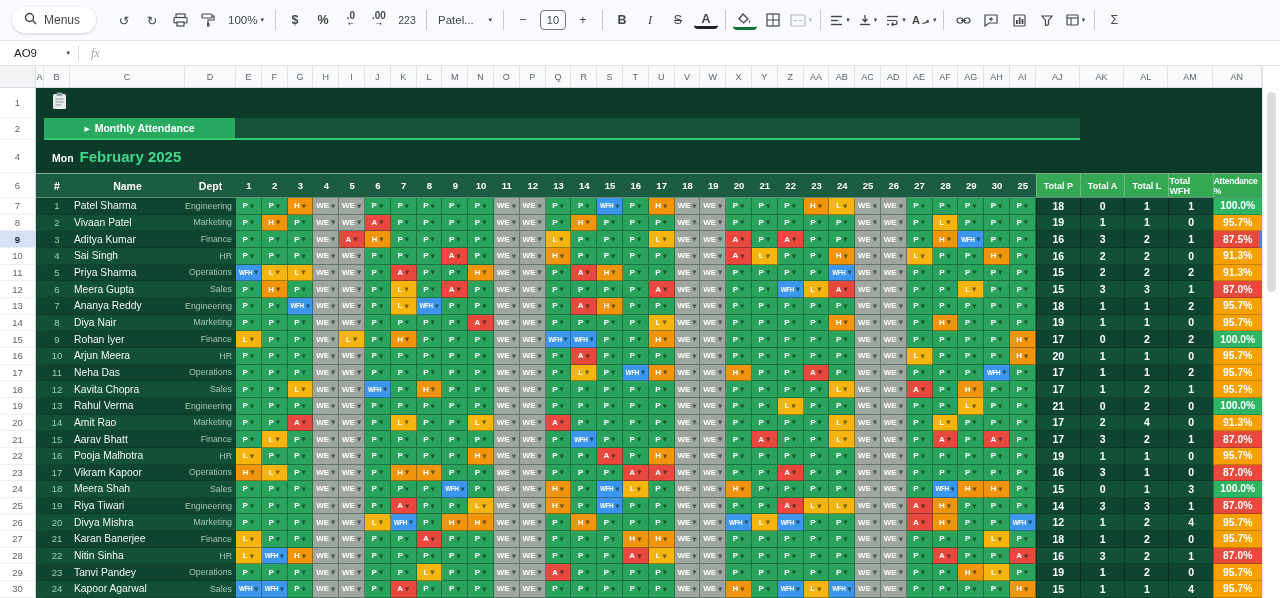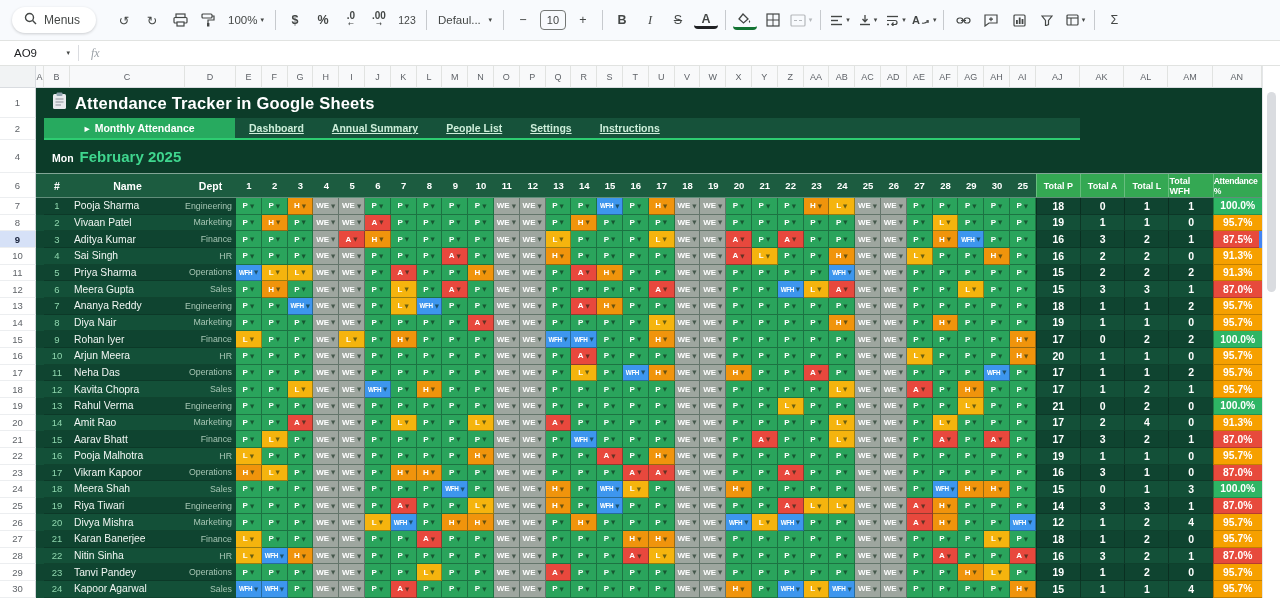--- a/index.html
+++ b/index.html
@@ -140,24 +140,24 @@
     <div class="tb txt">$</div>
     <div class="tb txt">%</div>
     <div class="tb dec-ctl">
       <span>.0</span>
         <span class="sub">←</span>
     </div>
     <div class="tb dec-ctl">
       <span>.00</span>
         <span class="sub">→</span>
     </div>
-    <div class="tb" style="font-size:10.5px;">123</div>
+    <div class="tb" style="font-size:10.5px;">223</div>
     <div class="divider"></div>
     <div class="tb font-ctl">
-      <span>Defaul...</span>
+      <span>Patel...</span>
         <span class="caret">▾</span>
     </div>
     <div class="divider"></div>
     <div class="tb">−</div>
     <div class="size-box">10</div>
     <div class="tb">+</div>
     <div class="divider"></div>
     <div class="tb txt">B</div>
     <div class="tb" style="font-style:italic;font-family:'Liberation Serif','DejaVu Serif',serif;">I</div>
     <div class="tb" style="text-decoration:line-through;">S</div>
@@ -317,41 +317,33 @@
         <div class="title-wrap">
           <span>
             <svg width="15" height="18" viewBox="0 0 15 18">
                 <rect x="1" y="2" width="13" height="15" rx="1.5" fill="#e8eaed"></rect>
                 <rect x="4.5" y="0.5" width="6" height="3.5" rx="1" fill="#90a4ae"></rect>
                 <line x1="3.5" y1="7" x2="11.5" y2="7" stroke="#9aa0a6" stroke-width="1.2"></line>
                 <line x1="3.5" y1="10" x2="11.5" y2="10" stroke="#9aa0a6" stroke-width="1.2"></line>
                 <line x1="3.5" y1="13" x2="9" y2="13" stroke="#9aa0a6" stroke-width="1.2"></line>
               </svg>
           </span>
-          <span class="sheet-title">Attendance Tracker in Google Sheets</span>
         </div>
       </div>
     </div>
 
     <div class="band h-tabs">
       <div class="gutter">2</div>
       <div class="band-body h-tabs">
         <div class="colA"></div>
         <div class="tabstrip">
           <div class="tab-active">
             <span>▸</span>
             <span>Monthly Attendance</span>
           </div>
-          <div class="tab-links" id="tab-links">
-              <div class="tab-link">Dashboard</div>
-              <div class="tab-link">Annual Summary</div>
-              <div class="tab-link">People List</div>
-              <div class="tab-link">Settings</div>
-              <div class="tab-link">Instructions</div>
-            </div>
         </div>
       </div>
     </div>
 
     <div class="band h-month">
       <div class="gutter">4</div>
       <div class="band-body h-month">
         <div class="month-wrap">
           <span class="month-prefix">Mon</span>
           <span class="month-label">February 2025</span>
@@ -406,21 +398,21 @@
         <div class="tot-h att-h">Attendance %</div>
       </div>
     </div>
 
     <div id="people-rows">
         <div class="band person-row">
           <div class="gutter">7</div>
           <div class="band-body odd">
             <div class="colA"></div>
             <div class="colB">1</div>
-            <div class="colC">Pooja Sharma</div>
+            <div class="colC">Patel Sharma</div>
             <div class="colD">Engineering</div>
             <div class="day-cell" style="background: rgb(42, 164, 92);">
               <span>P</span>
               <span class="dd">▼</span>
             </div>
             <div class="day-cell" style="background: rgb(42, 164, 92);">
               <span>P</span>
               <span class="dd">▼</span>
             </div>
             <div class="day-cell" style="background: rgb(240, 148, 12);">

